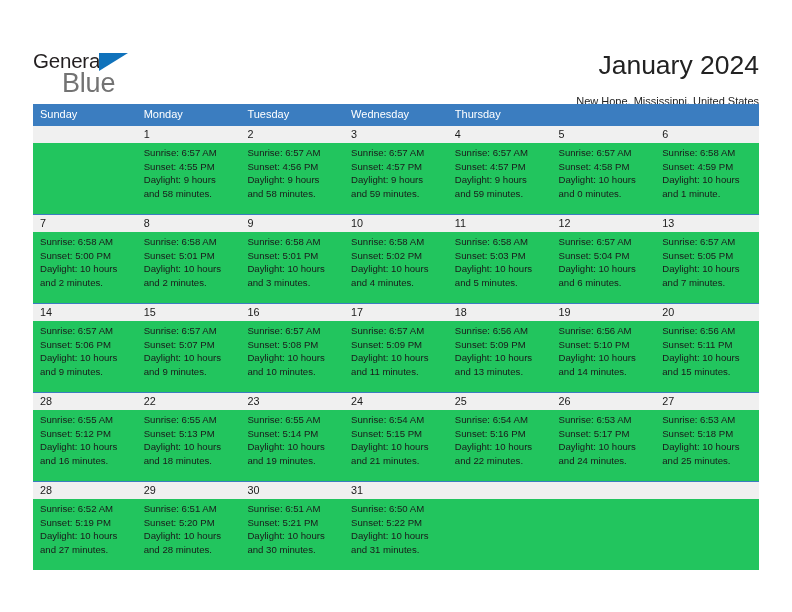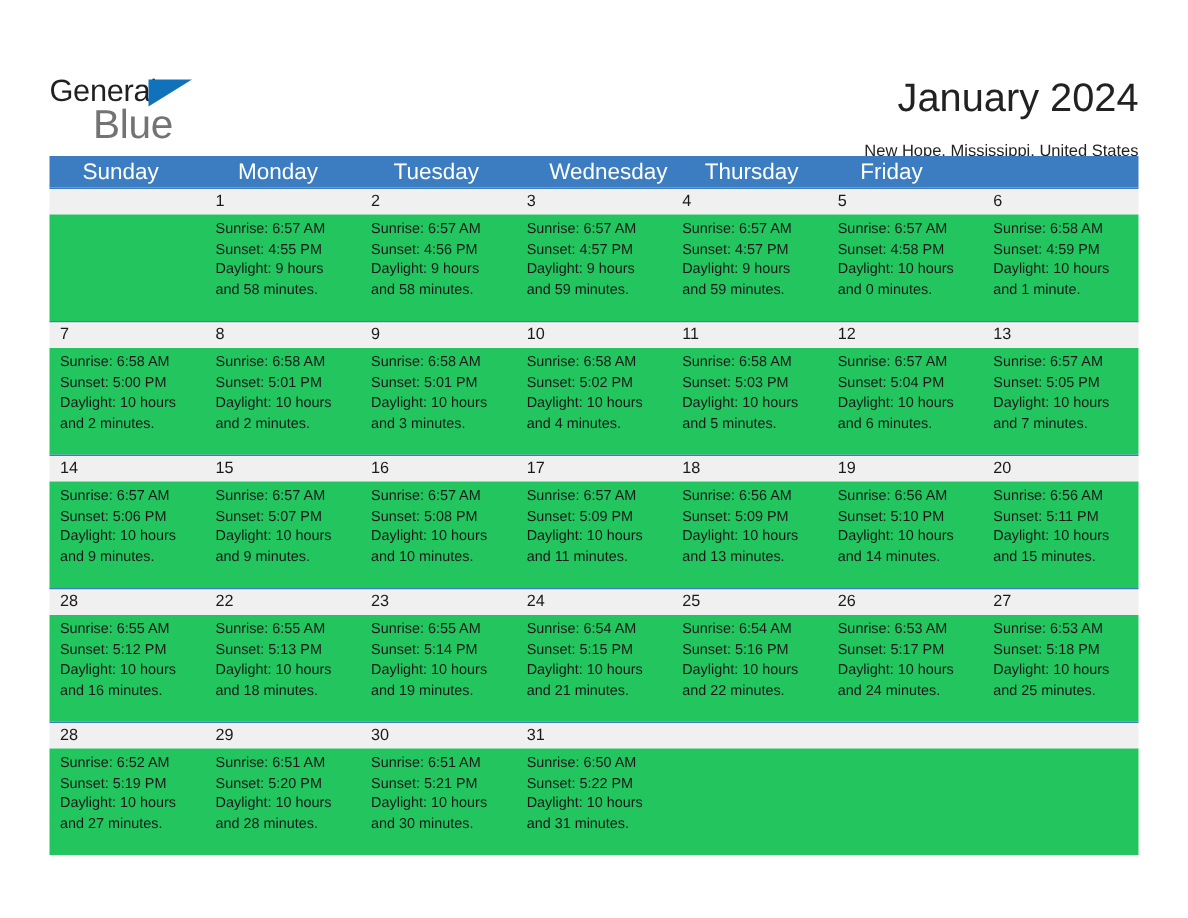--- a/index.html
+++ b/index.html
@@ -94,23 +94,23 @@
   .dow-row {
     display: flex;
     width: 726px;
     height: 21px;
     background: #3b7dc0;
   }
   .dow-cell {
     flex: 0 0 103.714px;
     width: 103.714px;
     box-sizing: border-box;
-    padding-left: 22px;
+    padding-left: 7px;
     color: #ffffff;
-    font-size: 15px;
+    font-size: 11px;
     line-height: 21px;
     white-space: nowrap;
     overflow: hidden;
   }
 
   .week {
     width: 726px;
     border-top: 1px solid #3b7dc0;
   }
   .week:first-of-type {
@@ -166,21 +166,20 @@
   </div>
 
   <div class="calendar">
 
     <div class="dow-row">
       <div class="dow-cell">Sunday</div>
       <div class="dow-cell">Monday</div>
       <div class="dow-cell">Tuesday</div>
       <div class="dow-cell">Wednesday</div>
       <div class="dow-cell">Thursday</div>
-      <div class="dow-cell">Friday</div>
     </div>
 
     <div class="week">
       <div class="week-daynums">
         <div class="daynum-cell"></div>
         <div class="daynum-cell">1</div>
         <div class="daynum-cell">2</div>
         <div class="daynum-cell">3</div>
         <div class="daynum-cell">4</div>
         <div class="daynum-cell">5</div>

